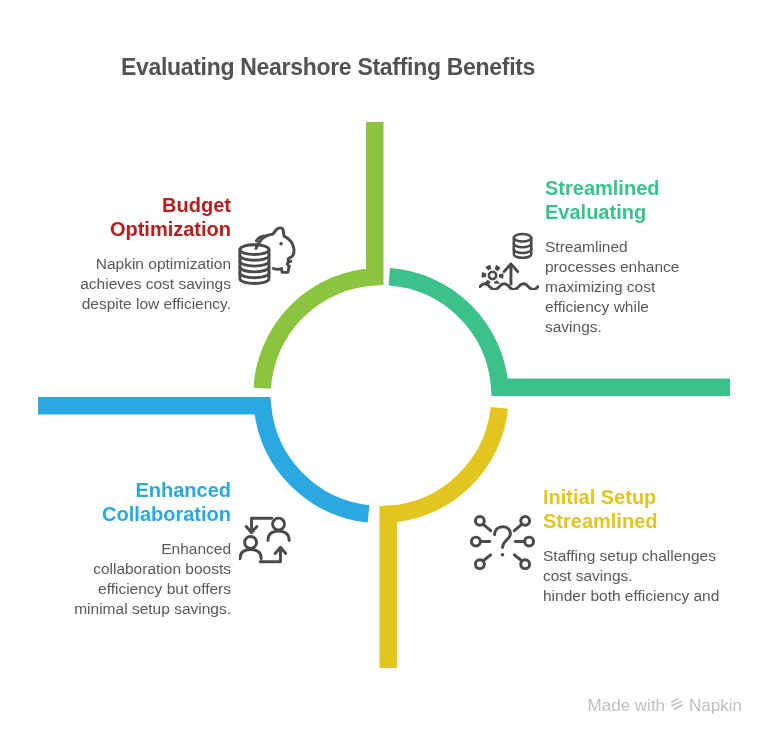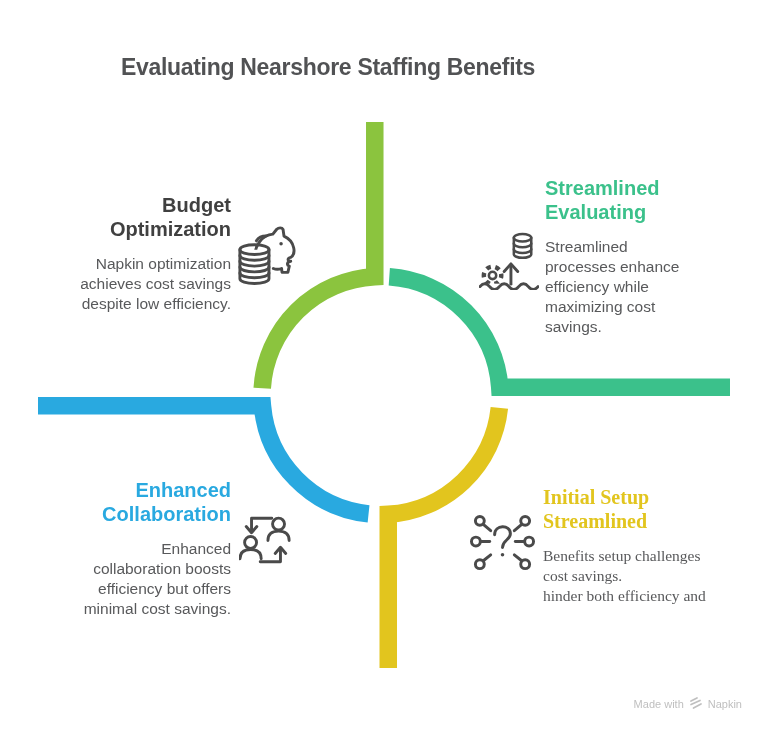--- a/index.html
+++ b/index.html
@@ -9,29 +9,29 @@
   }
   .title {
     position:absolute; top:54px; left:0; width:656px; text-align:center;
     font-size:23px; font-weight:bold; color:#515254; letter-spacing:-0.3px;
   }
   .diagram-svg { position:absolute; left:0; top:0; }
   .q { position:absolute; }
   .q-head { font-size:20px; font-weight:bold; line-height:24px; margin:0; }
   .q-body { margin-top:13px; font-size:15.5px; line-height:20px; color:#58595B; white-space:nowrap; }
   .alignr { text-align:right; }
-  .lime    { color:#404040; }
+  .lime    { color:#b91c1c; }
   .emerald { color:#3BC18B; }
   .blue    { color:#29A9E0; }
   .yellow  { color:#E2C51E; }
   .icon { position:absolute; }
   .icon svg { display:block; }
   .watermark {
     position:absolute; top:696px; right:26px; display:flex; align-items:center; gap:5px;
-    font-size:11px; color:#BFBFBF;
+    font-size:17px; color:#BFBFBF;
   }
   .stroke-ic { stroke:#4A4A4A; stroke-width:3; fill:none; stroke-linecap:round; stroke-linejoin:round; }
 </style>
 </head>
 <body>
 
 <div class="canvas">
 
   <div class="title">Evaluating Nearshore Staffing Benefits</div>
 
@@ -75,22 +75,22 @@
   </span>
 
   <section class="q" style="left:545px; top:176px; width:205px;">
     <h2 class="q-head emerald">
       <div>Streamlined</div>
       <div>Evaluating</div>
     </h2>
     <div class="q-body">
       <div>Streamlined</div>
       <div>processes enhance</div>
+      <div>maximizing cost</div>
       <div>efficiency while</div>
-      <div>maximizing cost</div>
       <div>savings.</div>
     </div>
   </section>
   <span class="icon" style="left:479px; top:228px;">
     <svg width="60" height="62" viewBox="0 0 62 64">
 
       <g class="stroke-ic" style="stroke-width:2.6">
         <ellipse cx="45" cy="10" rx="9" ry="3.8"></ellipse>
         <path d="M36 10 L36 27 C36 29.1 40 30.8 45 30.8 C50 30.8 54 29.1 54 27 L54 10"></path>
         <path d="M36 16 C36 18.1 40 19.8 45 19.8 C50 19.8 54 18.1 54 16"></path>
@@ -111,21 +111,21 @@
 
   <section class="q alignr" style="left:31px; top:478px; width:200px;">
     <h2 class="q-head blue">
       <div>Enhanced</div>
       <div>Collaboration</div>
     </h2>
     <div class="q-body">
       <div>Enhanced</div>
       <div>collaboration boosts</div>
       <div>efficiency but offers</div>
-      <div>minimal cost savings.</div>
+      <div>minimal setup savings.</div>
     </div>
   </section>
   <span class="icon" style="left:239px; top:514px;">
     <svg width="54" height="52" viewBox="0 0 56 52">
       <g class="stroke-ic">
 
         <path d="M34 3.5 L13 3.5 L13 17"></path>
         <path d="M7.5 12 L13 18.5 L18.5 12"></path>
 
         <circle cx="41" cy="9.5" r="6.2"></circle>
@@ -133,27 +133,27 @@
 
         <circle cx="12" cy="28.5" r="6.2"></circle>
         <path d="M1 45.5 C1 38.5 5.5 35.8 12 35.8 C18.5 35.8 23 38.5 23 45.5"></path>
 
         <path d="M22 48.5 L43 48.5 L43 35"></path>
         <path d="M37.5 40 L43 33.5 L48.5 40"></path>
       </g>
     </svg>
   </span>
 
-  <section class="q" style="left:543px; top:485px; width:205px;font-family:Liberation Serif, serif;">
+  <section class="q" style="left:543px; top:485px; width:205px;">
     <h2 class="q-head yellow">
       <div>Initial Setup</div>
       <div>Streamlined</div>
     </h2>
     <div class="q-body">
-      <div>Benefits setup challenges</div>
+      <div>Staffing setup challenges</div>
       <div>cost savings.</div>
       <div>hinder both efficiency and</div>
     </div>
   </section>
   <span class="icon" style="left:468px; top:511px;">
     <svg width="69" height="67" viewBox="0 0 70 68">
       <g class="stroke-ic">
 
         <path d="M27 24 C27 13.5 43 13.5 43 23 C43 29.5 35 29.5 35 37"></path>
         <circle cx="35" cy="44.5" r="1.8" fill="#4A4A4A" stroke="none"></circle>

